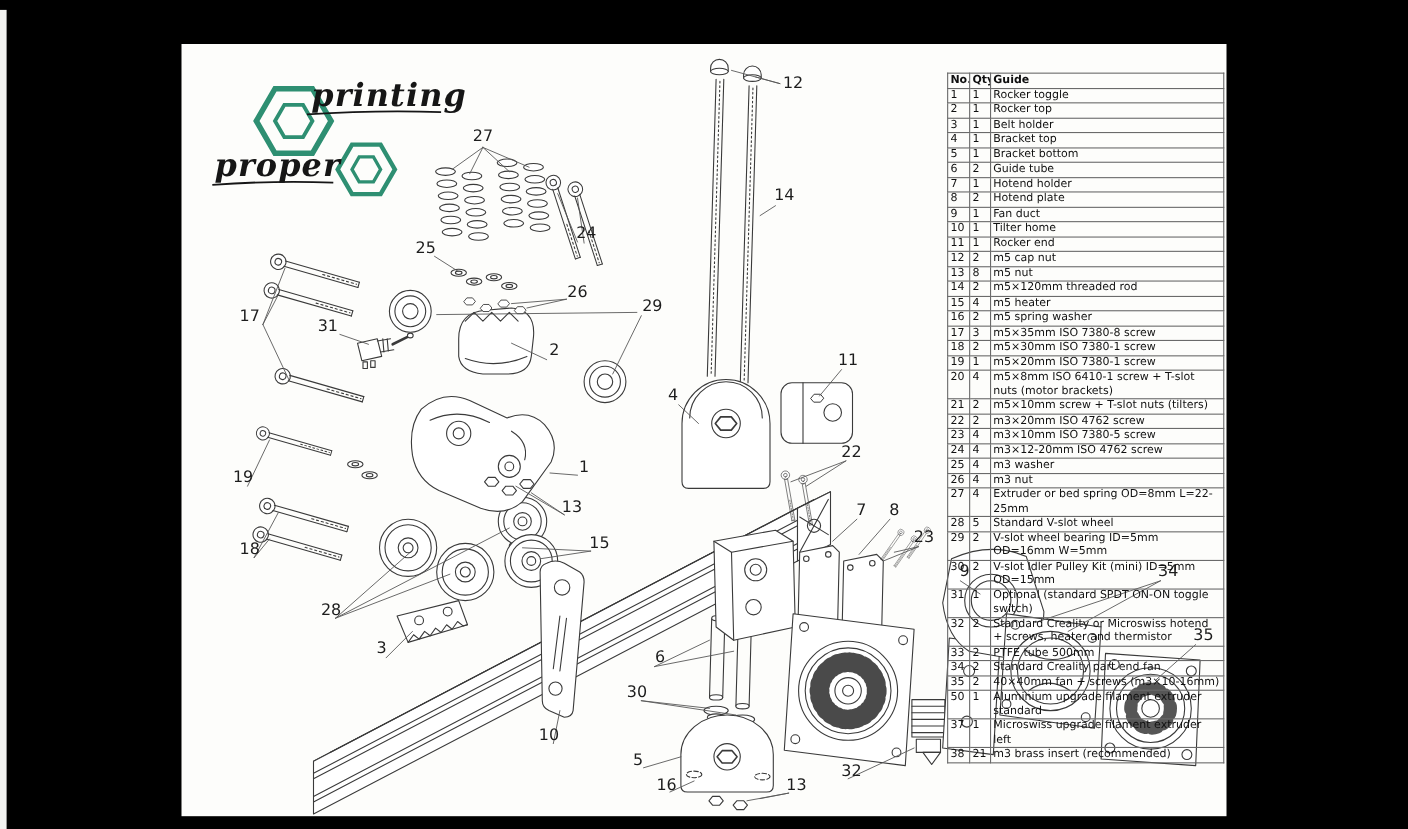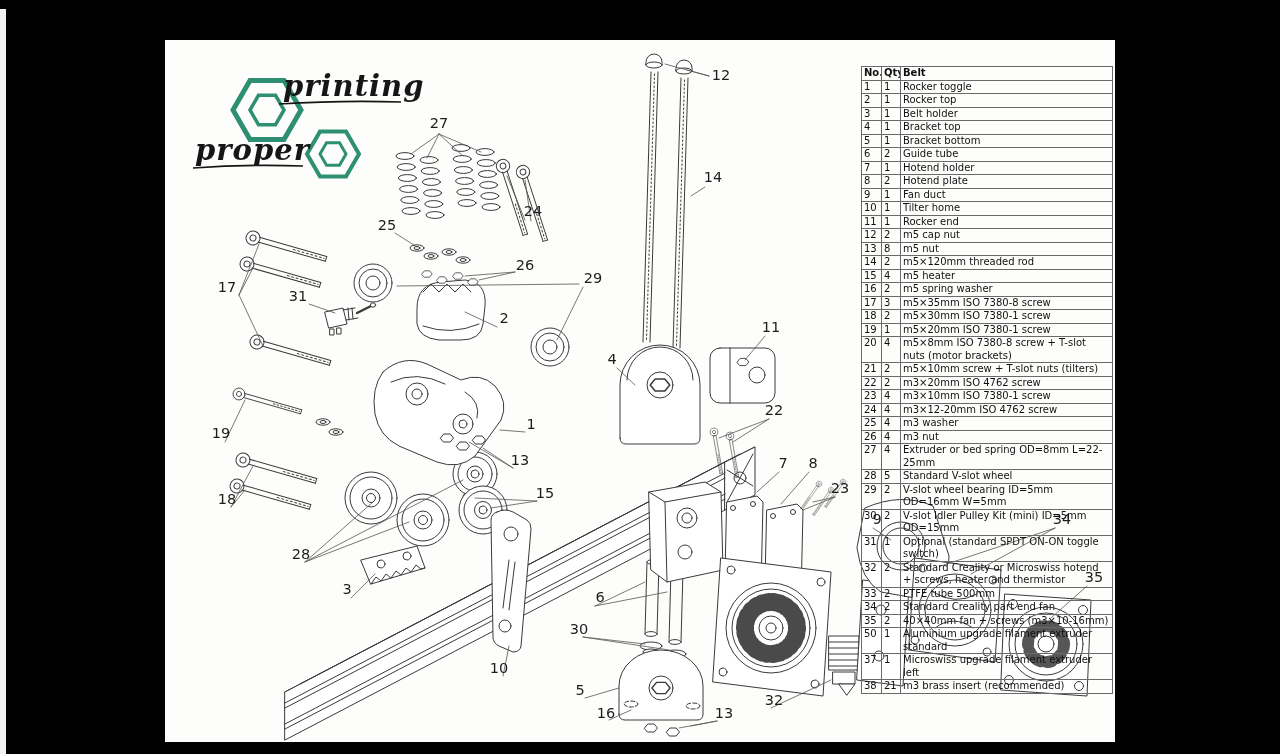--- a/index.html
+++ b/index.html
@@ -456,21 +456,21 @@
     <table class="parts-table">
       <colgroup>
           <col class="col-no">
           <col class="col-qty">
           <col>
         </colgroup>
       <thead>
         <tr>
           <th>No.</th>
           <th>Qty</th>
-          <th>Belt</th>
+          <th>Guide</th>
         </tr>
       </thead>
       <tbody id="parts-body">
           <tr>
             <td>1</td>
             <td>1</td>
             <td>Rocker toggle</td>
           </tr>
           <tr>
             <td>2</td>
@@ -558,36 +558,36 @@
             <td>m5×30mm ISO 7380-1 screw</td>
           </tr>
           <tr>
             <td>19</td>
             <td>1</td>
             <td>m5×20mm ISO 7380-1 screw</td>
           </tr>
           <tr>
             <td>20</td>
             <td>4</td>
-            <td>m5×8mm ISO 7380-8 screw + T-slot nuts (motor brackets)</td>
+            <td>m5×8mm ISO 6410-1 screw + T-slot nuts (motor brackets)</td>
           </tr>
           <tr>
             <td>21</td>
             <td>2</td>
             <td>m5×10mm screw + T-slot nuts (tilters)</td>
           </tr>
           <tr>
             <td>22</td>
             <td>2</td>
             <td>m3×20mm ISO 4762 screw</td>
           </tr>
           <tr>
             <td>23</td>
             <td>4</td>
-            <td>m3×10mm ISO 7380-1 screw</td>
+            <td>m3×10mm ISO 7380-5 screw</td>
           </tr>
           <tr>
             <td>24</td>
             <td>4</td>
             <td>m3×12-20mm ISO 4762 screw</td>
           </tr>
           <tr>
             <td>25</td>
             <td>4</td>
             <td>m3 washer</td>

